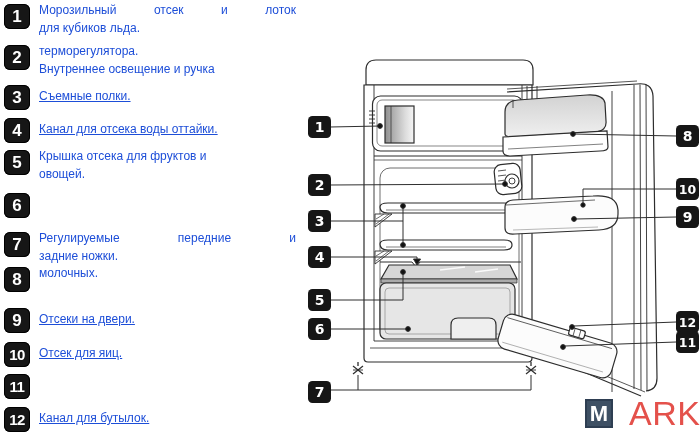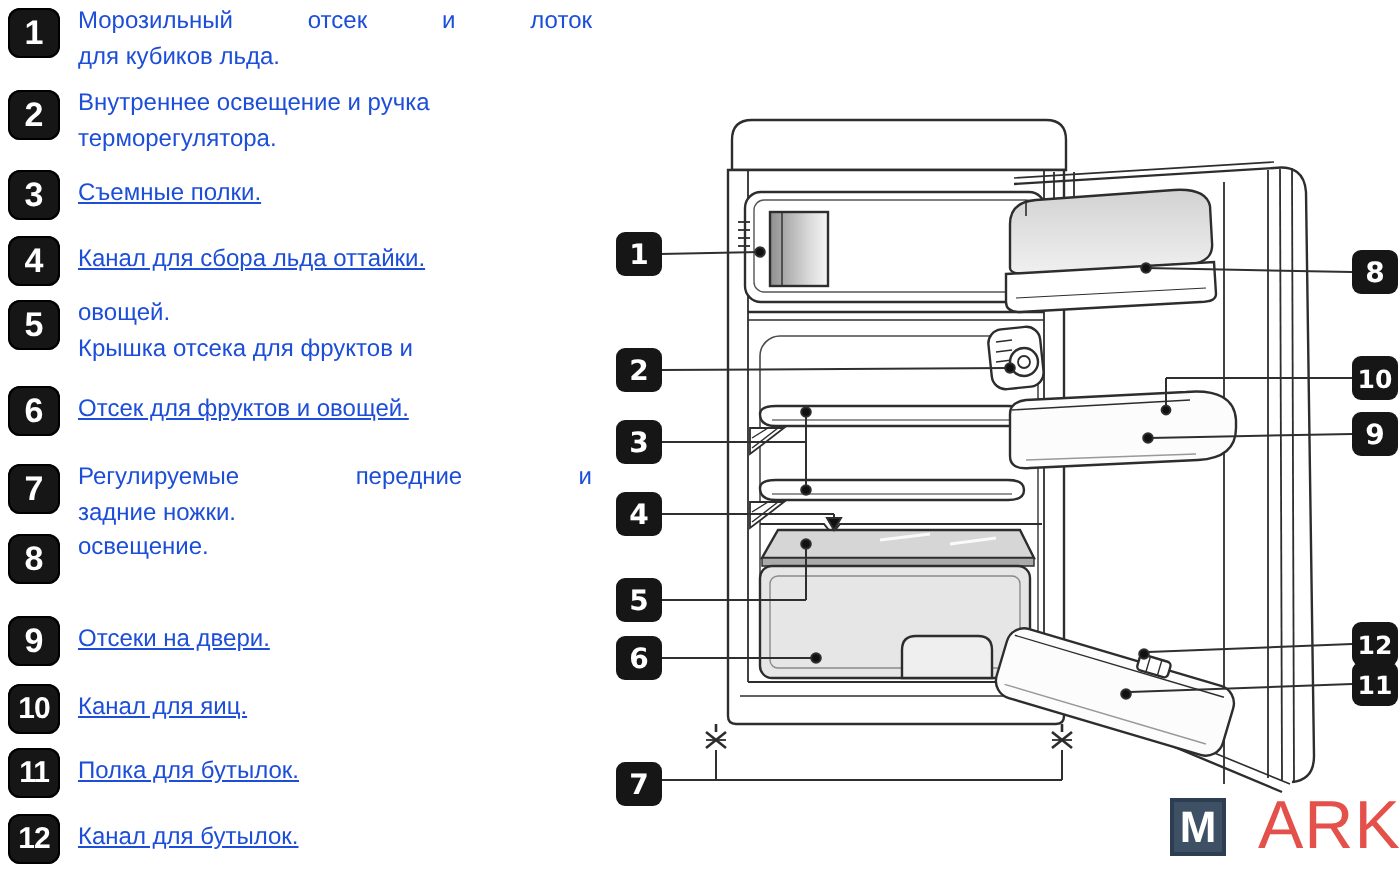--- a/index.html
+++ b/index.html
@@ -34,79 +34,73 @@
     <div class="item" style="top:4px">
       <div class="badge">1</div>
       <div class="text">
         <span class="ln j">Морозильный отсек и лоток</span>
           <span class="ln">для кубиков льда.</span>
       </div>
     </div>
     <div class="item" style="top:45px">
       <div class="badge">2</div>
       <div class="text">
-        <span class="ln">Внутреннее освещение и ручка</span>
-          <span class="ln">терморегулятора.</span>
+        <span class="ln">терморегулятора.</span>
+          <span class="ln">Внутреннее освещение и ручка</span>
       </div>
     </div>
     <div class="item" style="top:85px">
       <div class="badge">3</div>
       <div class="text single">
         <span class="ln">Съемные полки.</span>
       </div>
     </div>
     <div class="item" style="top:118px">
       <div class="badge">4</div>
       <div class="text single">
-        <span class="ln">Канал для сбора льда оттайки.</span>
+        <span class="ln">Канал для отсека воды оттайки.</span>
       </div>
     </div>
     <div class="item" style="top:150px">
       <div class="badge">5</div>
       <div class="text">
-        <span class="ln">овощей.</span>
-          <span class="ln">Крышка отсека для фруктов и</span>
+        <span class="ln">Крышка отсека для фруктов и</span>
+          <span class="ln">овощей.</span>
       </div>
     </div>
     <div class="item" style="top:193px">
       <div class="badge">6</div>
-      <div class="text single">
-        <span class="ln">Отсек для фруктов и овощей.</span>
-      </div>
     </div>
     <div class="item" style="top:232px">
       <div class="badge">7</div>
       <div class="text">
         <span class="ln j">Регулируемые передние и</span>
           <span class="ln">задние ножки.</span>
       </div>
     </div>
     <div class="item" style="top:267px">
       <div class="badge">8</div>
       <div class="text">
-          <span class="ln">освещение.</span>
+          <span class="ln">молочных.</span>
       </div>
     </div>
     <div class="item" style="top:308px">
       <div class="badge">9</div>
       <div class="text single">
         <span class="ln">Отсеки на двери.</span>
       </div>
     </div>
     <div class="item" style="top:342px">
       <div class="badge">10</div>
       <div class="text single">
-        <span class="ln">Канал для яиц.</span>
+        <span class="ln">Отсек для яиц.</span>
       </div>
     </div>
     <div class="item" style="top:374px">
       <div class="badge">11</div>
-      <div class="text single">
-        <span class="ln">Полка для бутылок.</span>
-      </div>
     </div>
     <div class="item" style="top:407px">
       <div class="badge">12</div>
       <div class="text single">
         <span class="ln">Канал для бутылок.</span>
       </div>
     </div>
   </div>
 
   <svg class="diagram" viewBox="0 0 400 436">

